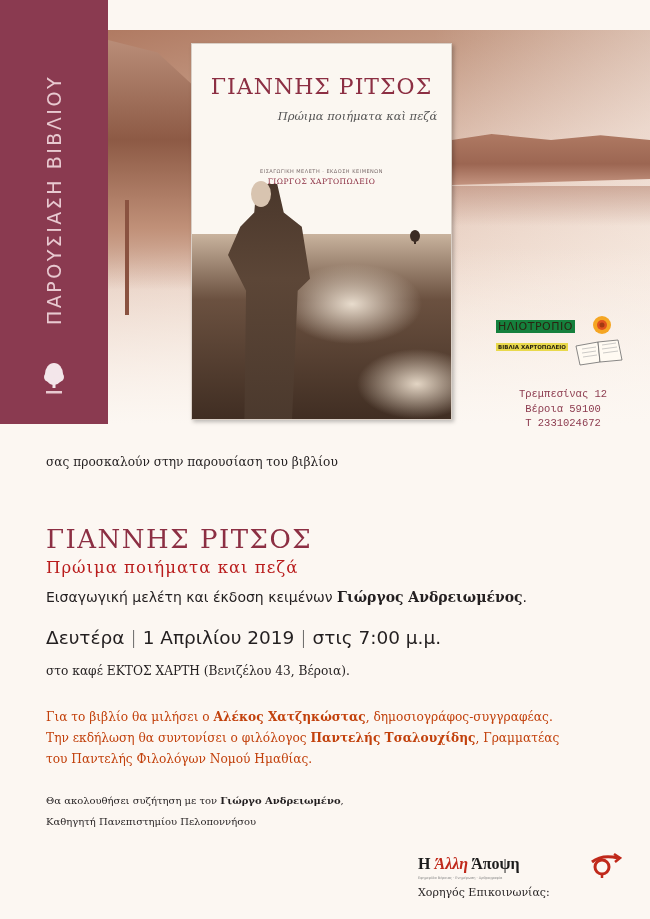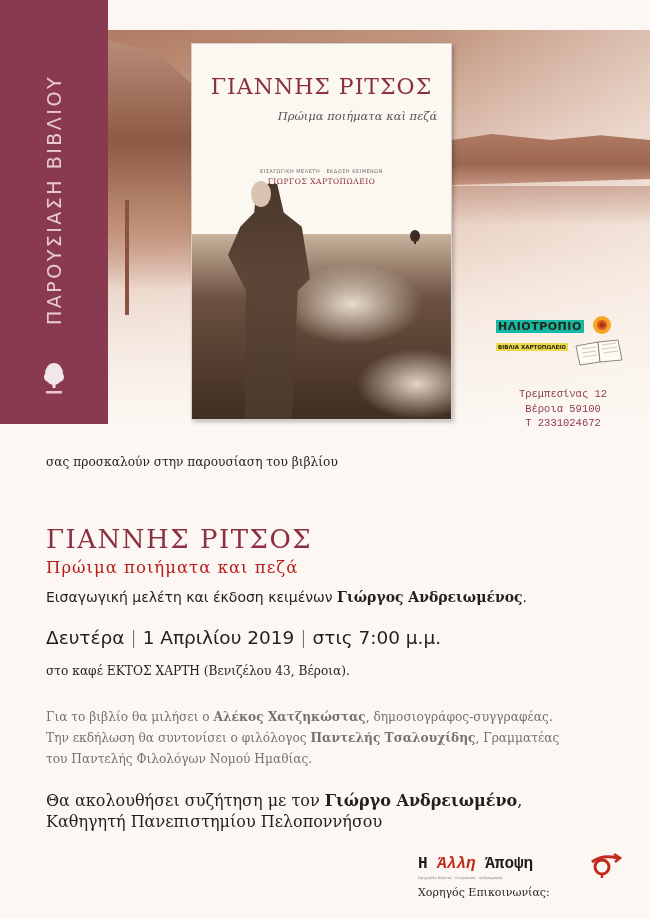--- a/index.html
+++ b/index.html
@@ -91,22 +91,22 @@
   }
   .man-face {
     position: absolute; left: 59px; top: 137px; width: 20px; height: 26px;
     border-radius: 50%; background: #d8c4b0;
   }
 
   
   .shop { position: absolute; left: 492px; top: 310px; width: 140px; height: 110px; }
   .shop-name {
     position: absolute; left: 4px; top: 10px;
-    font-family: "DejaVu Sans", sans-serif; font-weight: bold; font-size: 11px;
-    color: #2a2410; background: #14b8a6; padding: 0 2px; letter-spacing: 0.5px;
+    font-family: "DejaVu Sans", sans-serif; font-weight: normal; font-size: 11px;
+    color: #2a2410; background: #15803d; padding: 0 2px; letter-spacing: 0.5px;
   }
   .shop-sub {
     position: absolute; left: 4px; top: 33px;
     font-family: "DejaVu Sans", sans-serif; font-size: 5.5px; font-weight: bold;
     color: #2a2410; background: #e9d94c; padding: 1px 2px;
   }
   .shop-sun { position: absolute; left: 100px; top: 5px; width: 20px; height: 20px; }
   .shop-book { position: absolute; left: 82px; top: 28px; width: 50px; height: 28px; }
   .shop-addr {
     position: absolute; left: 6px; top: 77px; width: 130px; text-align: center;
@@ -135,37 +135,37 @@
     position: absolute; left: 46px; top: 627px;
     font-family: "DejaVu Sans", sans-serif; font-size: 18.5px; color: #231f20;
   }
   .date-line .sep { color: #555; padding: 0 6px; font-weight: 300; }
   .venue {
     position: absolute; left: 46px; top: 664px;
     font-family: "DejaVu Serif", serif; font-size: 12.2px; color: #231f20;
   }
   .speakers {
     position: absolute; left: 46px; top: 707px; width: 570px;
-    font-size: 12.2px; line-height: 21px; color: #737373;
+    font-size: 12.2px; line-height: 21px; color: #c2410c;
   }
   .discussion {
     position: absolute; left: 46px; top: 790px; width: 560px;
-    font-size: 16px; line-height: 21px; color: #231f20;
+    font-size: 10px; line-height: 21px; color: #231f20;
   }
   b { font-weight: bold; }
 
   
   .sponsor { position: absolute; left: 418px; top: 838px; width: 210px; height: 60px; }
   .sponsor-label {
     position: absolute; left: 0; top: 0;
     font-family: "DejaVu Serif", serif; font-size: 11px; color: #231f20; margin-top: 48px;
   }
   .sponsor-name {
     position: absolute; left: 0; top: 17px;
-    font-family: Liberation Mono, monospace; font-weight: bold; font-size: 16px; color: #1c1c1c;
+    font-family: Liberation Serif, serif; font-weight: bold; font-size: 16px; color: #1c1c1c;
     white-space: nowrap;
   }
   .sponsor-name .accent { color: #c0291b; font-style: italic; }
   .sponsor-tag {
     position: absolute; left: 0; top: 38px; width: 160px; font-size: 3.5px; color: #888;
     font-family: "DejaVu Sans", sans-serif; white-space: nowrap; overflow: hidden;
   }
   .sponsor-logo { position: absolute; left: 170px; top: 14px; width: 34px; height: 26px; }
 </style>
 </head>

